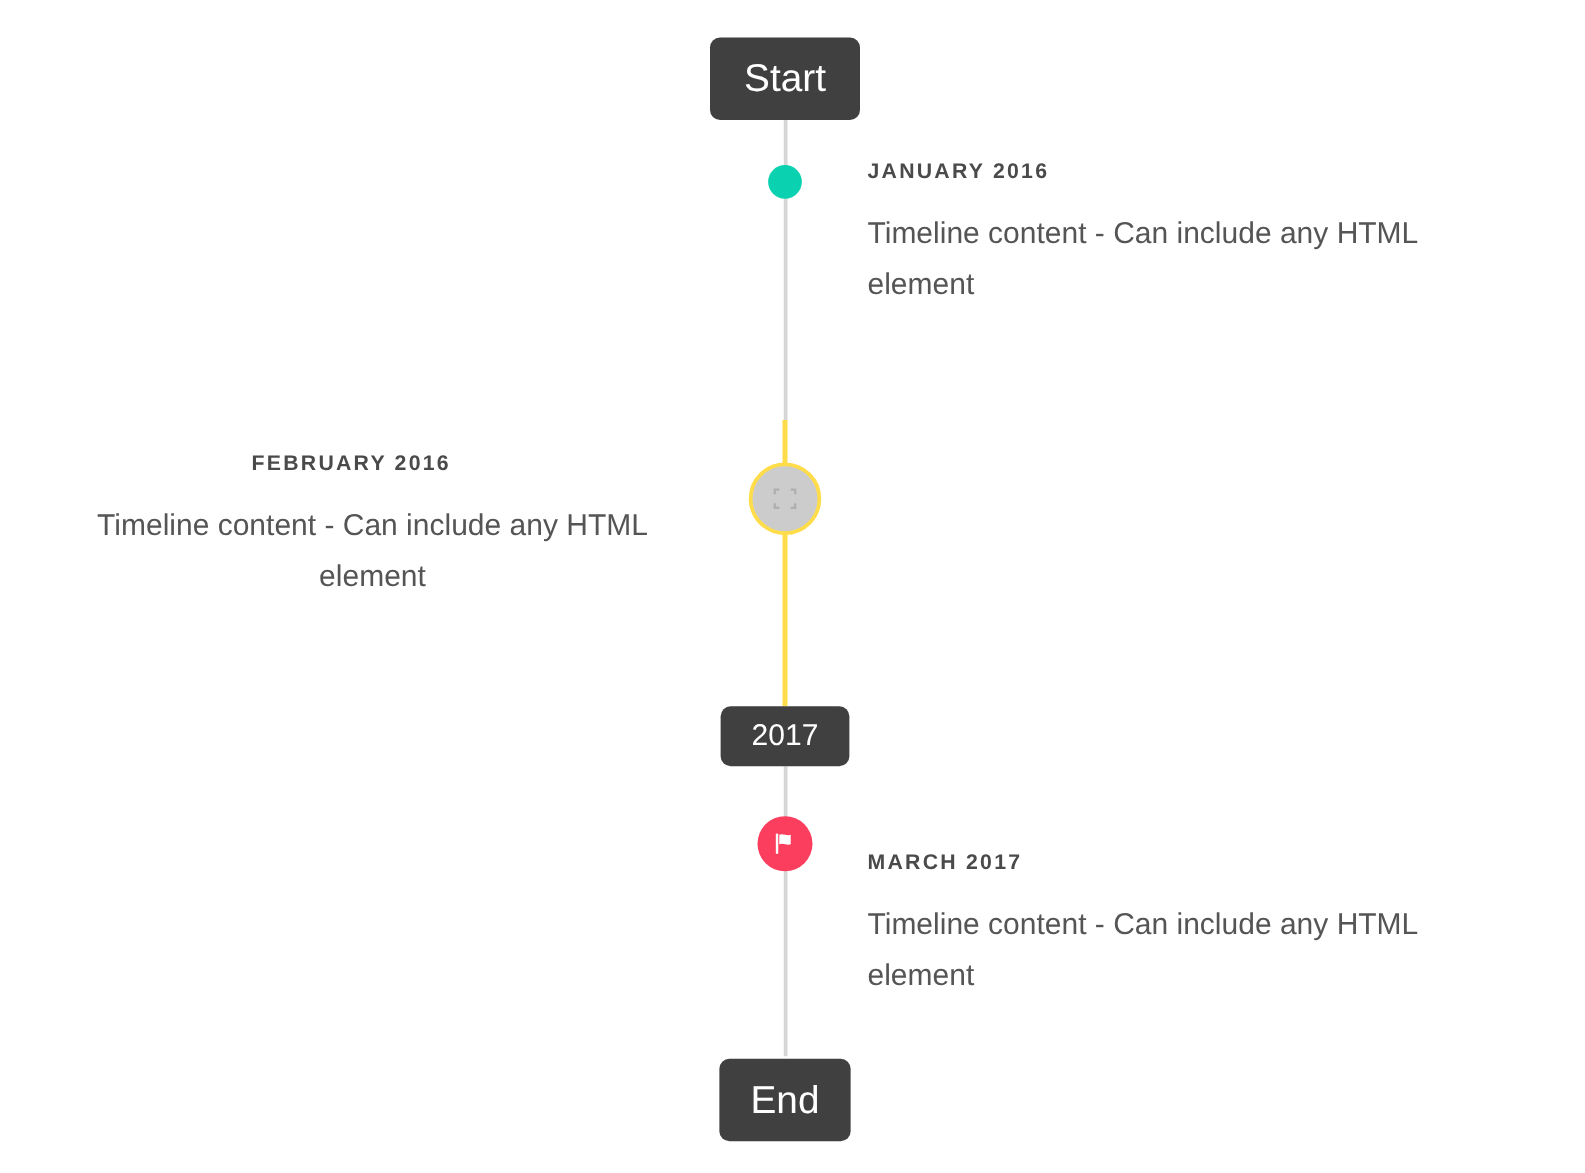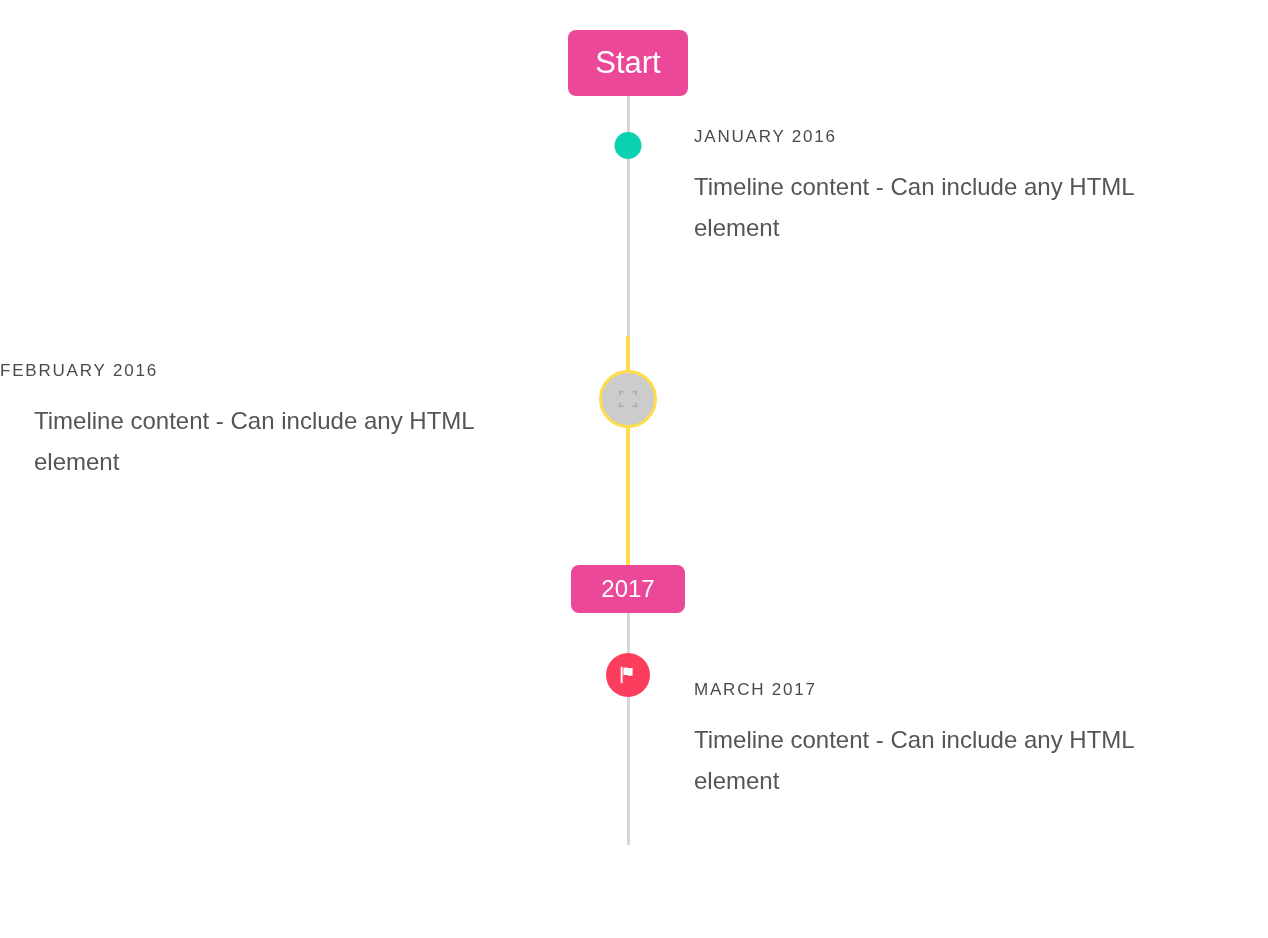--- a/index.html
+++ b/index.html
@@ -28,55 +28,55 @@
   }
   .spine-top      { top: 90px;  height: 246px; }
   .spine-highlight{ top: 336px; height: 229px; background: #ffdd4a; width: 4px; margin-left: -2px; }
   .spine-mid      { top: 613px; height: 232px; }
 
   
   .cap {
     position: absolute;
     left: 628px;
     transform: translateX(-50%);
-    background: #ec4899;
+    background: #404040;
     color: #ffffff;
     border-radius: 8px;
     display: flex;
     align-items: center;
     justify-content: center;
     font-weight: 400;
     z-index: 4;
   }
   .cap-start { top: 30px;  width: 120px; height: 66px; font-size: 31px; }
-  .cap-year  { top: 565px; width: 114px;  height: 48px; font-size: 24px; }
+  .cap-year  { top: 565px; width: 103px;  height: 48px; font-size: 24px; }
   .cap-end   { top: 847px; width: 105px; height: 66px; font-size: 31px; }
 
   
   .event {
     position: absolute;
     left: 0;
     width: 1268px;
     display: flex;
   }
   .event-jan { top: 126px; }
   .event-feb { top: 360px; }
   .event-mar { top: 679px; }
 
   .side {
     width: 628px;
     padding: 0 0 0 0;
   }
-  .side-left  { text-align: left; padding-right: 66px; }
+  .side-left  { text-align: center; padding-right: 66px; }
   .side-right { width: 640px; text-align: left; padding-left: 66px; }
   .side-empty { width: 628px; }
 
   .event-date {
     font-size: 17px;
-    font-weight: normal;
+    font-weight: bold;
     letter-spacing: 1.8px;
     color: #4a4a4a;
     line-height: 1.3;
     margin-bottom: 18px;
   }
   .event-body {
     font-size: 24px;
     font-weight: 400;
     color: #555555;
     line-height: 1.72;
@@ -170,14 +170,17 @@
       <div class="event-body">Timeline content - Can include any HTML element</div>
     </div>
   </div>
   <div class="marker marker-flag">
     <svg class="flag-glyph" viewBox="0 0 24 24">
       <rect x="4" y="3" width="2.1" height="18" rx="1" fill="#ffffff"></rect>
       <path d="M7 4.2c3.4-1.6 6.6 1.3 10 0v8.3c-3.4 1.3-6.6-1.6-10 0V4.2z" fill="#ffffff"></path>
     </svg>
   </div>
 
+  <div class="cap cap-end">
+    <span>End</span>
+  </div>
 
 </div>
 
 </body></html>

